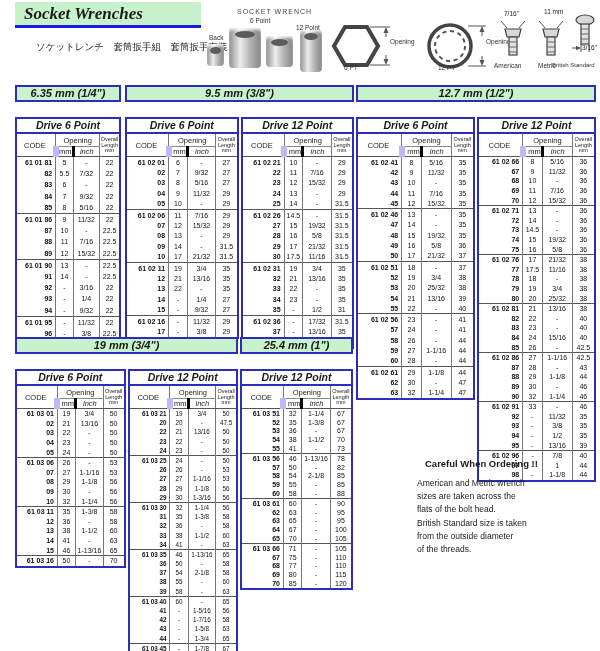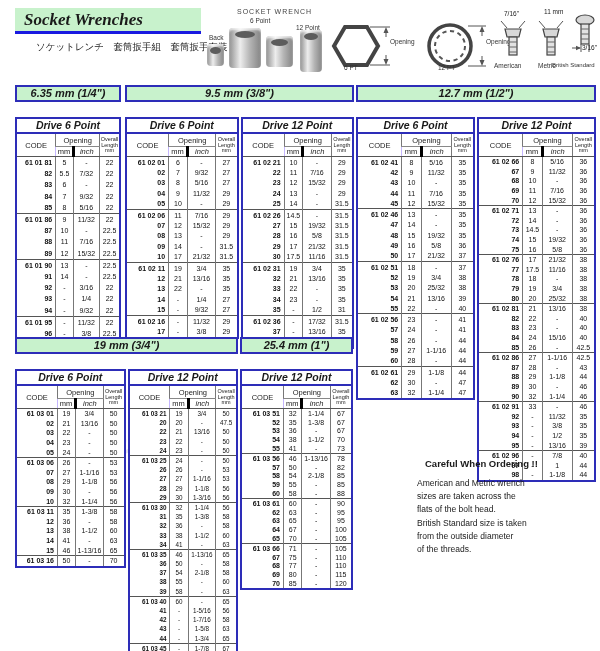--- a/index.html
+++ b/index.html
@@ -1,20 +1,20 @@
 <!DOCTYPE html>
 <html><head>
 <meta charset="utf-8">
 <style>
   html,body{margin:0;padding:0;background:#fff;}
   .page{position:relative;width:600px;height:651px;background:#fff;overflow:hidden;
         font-family:"Liberation Sans",sans-serif;color:#1a1a1a;}
 
   
-  .title-band{position:absolute;left:15px;top:8px;width:186px;height:23px;
+  .title-band{position:absolute;left:15px;top:2px;width:186px;height:23px;
               background:#c8f2cc;border-bottom:3px solid #1a1ae0;}
   .title-text{font-family:"Liberation Serif",serif;font-style:italic;font-weight:bold;
               font-size:17px;padding:2px 0 0 9px;white-space:nowrap;}
   .subtitles{position:absolute;left:36px;top:41px;font-size:9.5px;line-height:1.35;}
 
   
   .diagram-caption{position:absolute;left:237px;top:8px;font-size:7px;letter-spacing:1px;color:#444;}
   .photo{position:absolute;border-radius:4px;
          background:linear-gradient(90deg,#8e8e8e,#ededed 35%,#b5b5b5 65%,#848484);
          box-shadow:inset 0 2px 2px rgba(255,255,255,.7);}
@@ -37,21 +37,21 @@
               height:13px;line-height:13px;border-bottom:2px solid #2d2db8;}
   table{border-collapse:collapse;width:100%;table-layout:fixed;}
   col.w0{width:38%;} col.w1{width:17%;} col.w2{width:26%;} col.w3{width:19%;}
   th{font-size:7.5px;font-weight:normal;padding:0;text-align:center;color:#222;}
   thead tr:first-child th{height:12px;}
   thead tr:last-child th{height:9px;border-bottom:1px solid #555;}
   th.h-code{border-bottom:1px solid #555;}
   th.h-open{border-left:1px solid #777;border-bottom:1px solid #888;}
   th.h-len{border-left:1px solid #777;border-bottom:1px solid #555;
            font-size:5.5px;line-height:1.08;padding-top:1px;}
-  th.h-mm{border-left:1px solid #c4b5fd;} th.h-inch{border-left:3px solid #000000;font-style:italic;}
+  th.h-mm{border-left:6px solid #c4b5fd;text-align:right;} th.h-inch{border-left:3px solid #000000;font-style:italic;}
   td{padding:0;text-align:center;font-size:7px;color:#111;overflow:hidden;white-space:nowrap;}
   td.c0{text-align:right;padding-right:3px;font-weight:bold;}
   td.c1,td.c2,td.c3{border-left:1px solid #777;}
   tr.grp td{border-top:1.5px solid #555;}
   .s-a td{height:11.2px;} .s-b td{height:10.4px;}
   .s-c1 td{height:10.3px;} .s-c2 td{height:9.6px;}
   .s-d1 td{height:9.6px;} .s-d2 td{height:9.2px;font-size:6.3px;}
   .s-e td{height:8.8px;}
 
   

